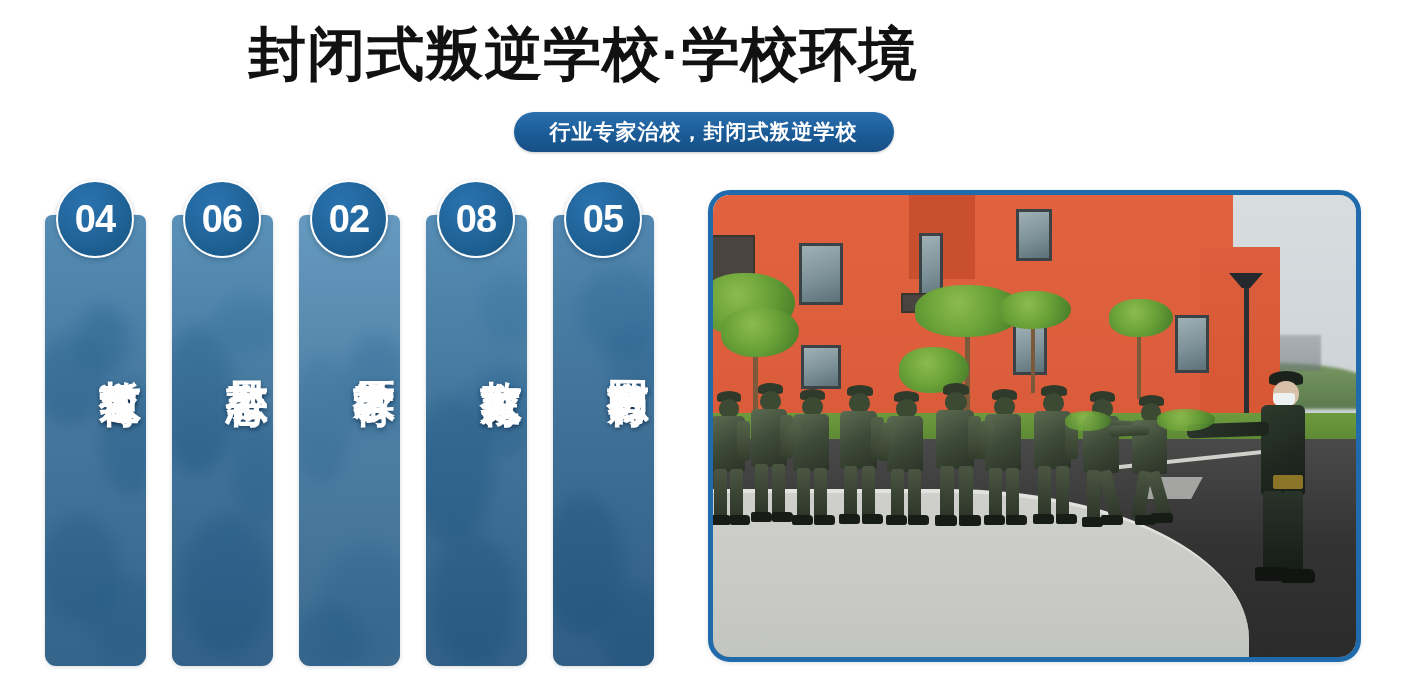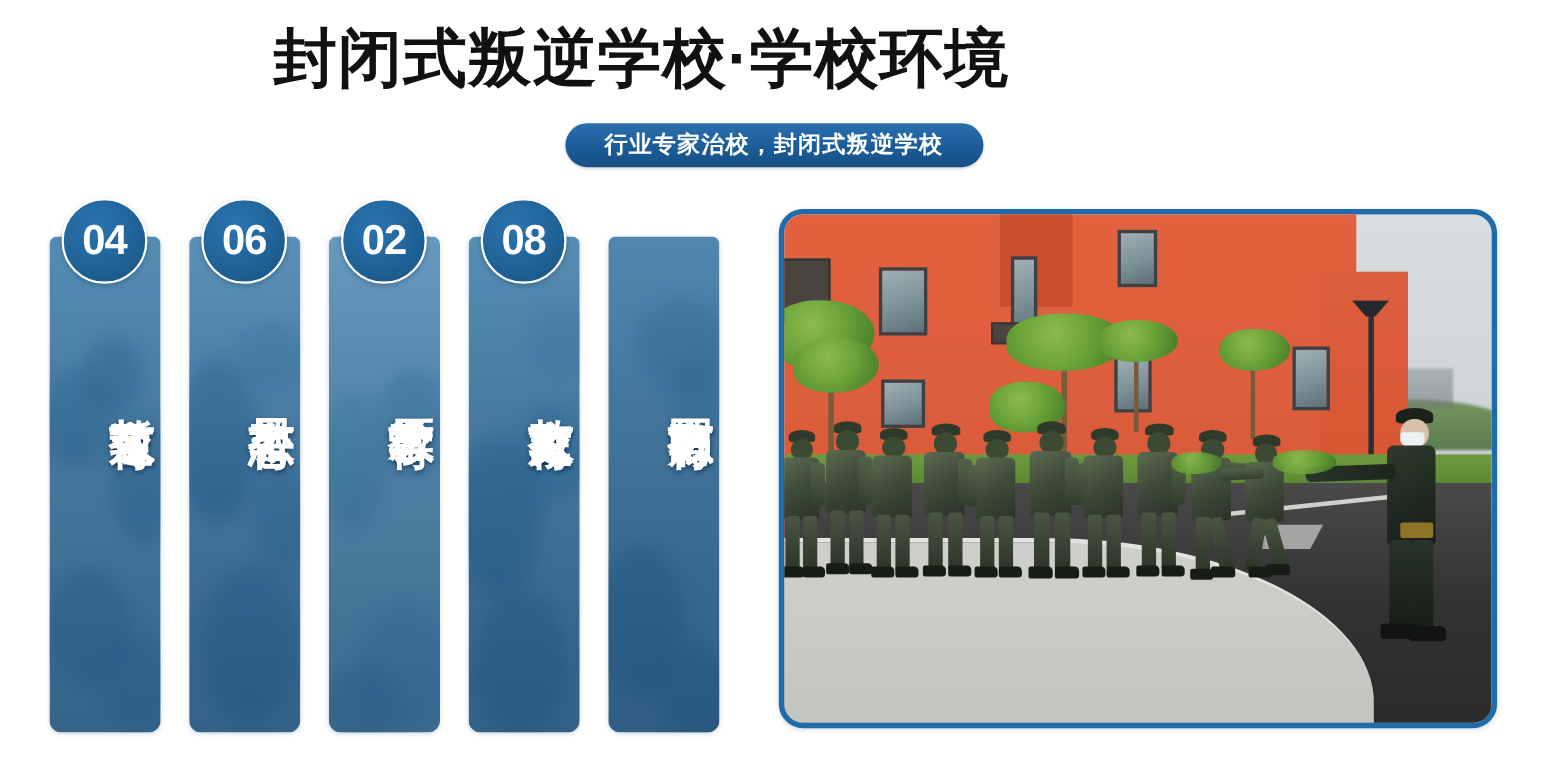--- a/index.html
+++ b/index.html
@@ -400,20 +400,21 @@
     <div class="card card-4">
       <div class="card-photo">
         <div class="blob" style="left:25px;top:55px;width:85px;height:85px;background:#3f7ba6;opacity:.5;"></div>
         <div class="blob" style="left:55px;top:110px;width:55px;height:70px;background:#30678f;opacity:.45;"></div>
         <div class="blob" style="left:-10px;top:280px;width:80px;height:140px;background:#27587f;opacity:.5;"></div>
         <div class="blob" style="left:45px;top:370px;width:70px;height:90px;background:#356d96;opacity:.45;"></div>
       </div>
       <div class="card-tint" style="background:linear-gradient(180deg, rgba(55,117,163,0.87) 0%, rgba(36,91,134,0.88) 50%, rgba(26,76,118,0.9) 100%);"></div>
       <div class="card-label">网瘾教育</div>
     </div>
+    <div class="card-badge badge-4">05</div>
 
   </div>
 
   <div class="photo-frame">
     <div class="photo-scene">
 
       <div class="sky"></div>
 
       <div class="far-trees" style="left:470px;top:168px;width:190px;height:46px;"></div>
       <div class="monument" style="left:500px;top:98px;width:13px;height:86px;"></div>

